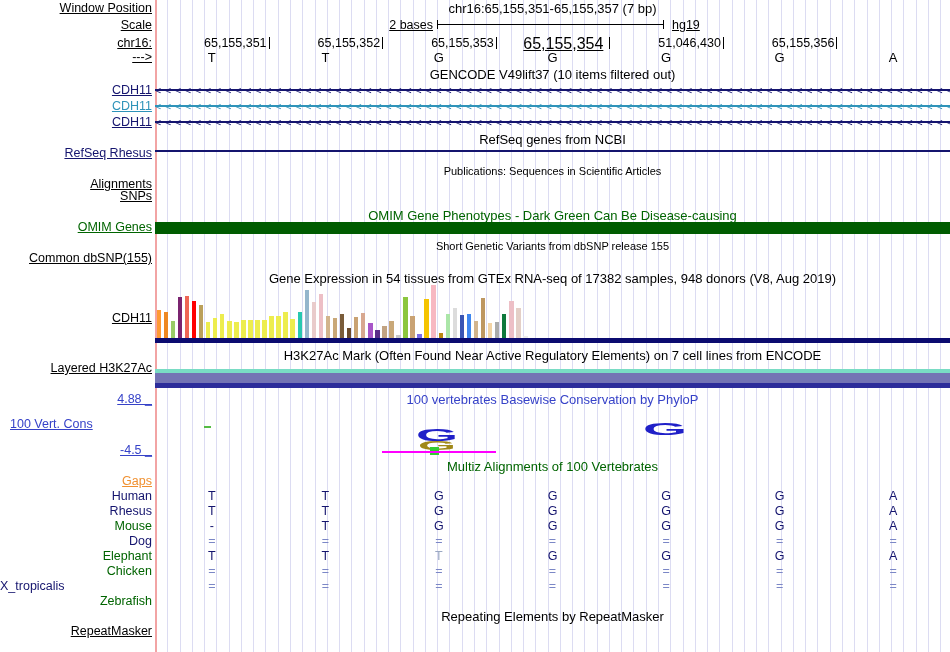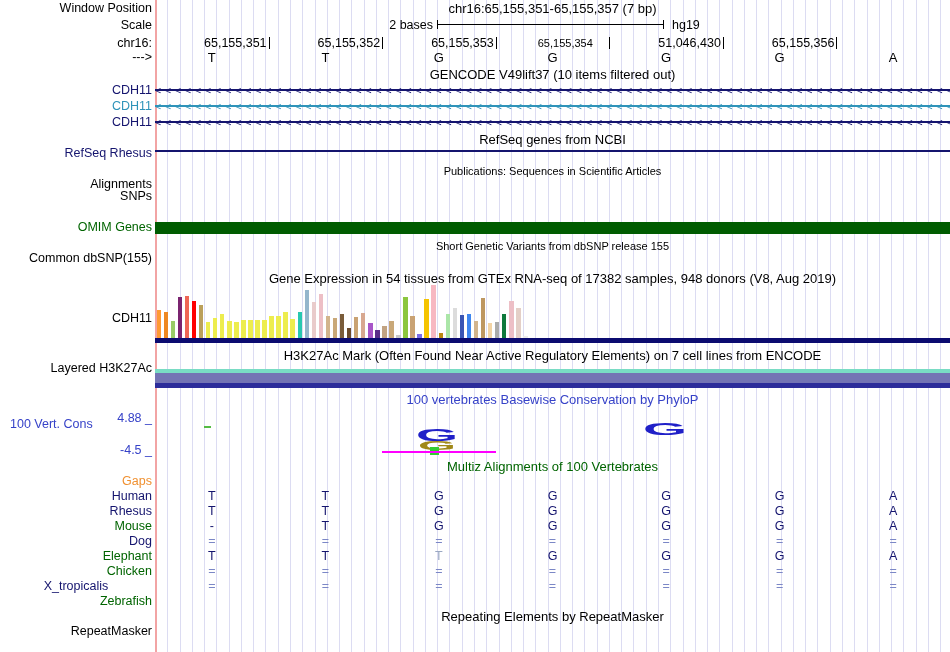--- a/index.html
+++ b/index.html
@@ -1,18 +1,18 @@
 <!DOCTYPE html>
 <html><head>
 <meta charset="utf-8">
 <style>
   html,body{margin:0;padding:0;background:#fff;}
   #screen{position:relative;width:950px;height:652px;background:#fff;overflow:hidden;
           font-family:"Liberation Sans",sans-serif;color:#000;}
-  .lbl{position:absolute;font-size:12.5px;line-height:13px;white-space:nowrap;}
+  .lbl{position:absolute;font-size:12.5px;line-height:13px;white-space:nowrap;text-decoration:underline;}
   .rlbl{left:0;width:152px;text-align:right;}
   .title{position:absolute;left:155px;width:795px;text-align:center;font-size:13px;line-height:13px;white-space:nowrap;}
   .title.small{font-size:11px;}
   .navy{color:#14146E;}
   .teal{color:#2E93B9;}
   .dgreen{color:#006400;}
   .blue{color:#3642C8;}
   .orange{color:#F09030;}
   .hdrline{position:absolute;left:155px;top:2px;width:795px;display:flex;justify-content:center;gap:15px;font-size:13px;line-height:13px;white-space:nowrap;}
   .bar{position:absolute;background:#000;}
@@ -109,48 +109,49 @@
   <div class="lbl rlbl teal" style="top:100px">CDH11</div>
   <div class="lbl rlbl navy" style="top:116px">CDH11</div>
 
   <div class="title" style="top:133px">RefSeq genes from NCBI</div>
   <div class="lbl rlbl navy" style="top:147px">RefSeq Rhesus</div>
 
   <div class="title small" style="top:165px">Publications: Sequences in Scientific Articles</div>
   <div class="lbl rlbl" style="top:178px">Alignments</div>
   <div class="lbl rlbl" style="top:190px">SNPs</div>
 
+  <div class="title dgreen" style="top:209px">OMIM Gene Phenotypes - Dark Green Can Be Disease-causing</div>
   <div class="lbl rlbl dgreen" style="top:221px">OMIM Genes</div>
 
   <div class="title small" style="top:240px">Short Genetic Variants from dbSNP release 155</div>
   <div class="lbl rlbl" style="top:252px">Common dbSNP(155)</div>
 
   <div class="title" style="top:272px">Gene Expression in 54 tissues from GTEx RNA-seq of 17382 samples, 948 donors (V8, Aug 2019)</div>
   <div class="lbl rlbl" style="top:312px">CDH11</div>
 
   <div class="title" style="top:349px">H3K27Ac Mark (Often Found Near Active Regulatory Elements) on 7 cell lines from ENCODE</div>
   <div class="lbl rlbl" style="top:362px">Layered H3K27Ac</div>
 
-  <div class="lbl rlbl blue" style="top:412px">4.88 _</div>
+  <div class="lbl rlbl blue" style="top:393px">4.88 _</div>
   <div class="title blue" style="top:393px">100 vertebrates Basewise Conservation by PhyloP</div>
   <div class="lbl blue" style="top:418px;left:10px">100 Vert. Cons</div>
   <div class="lbl rlbl blue" style="top:444px">-4.5 _</div>
 
   <div class="title dgreen" style="top:460px">Multiz Alignments of 100 Vertebrates</div>
   <div class="lbl rlbl orange" style="top:475px">Gaps</div>
 
   <div class="title" style="top:610px">Repeating Elements by RepeatMasker</div>
   <div class="lbl rlbl" style="top:625px">RepeatMasker</div>
 <div style="position: absolute; left: 182.571px; top: 37px; width: 84px; text-align: right; font-size: 12.5px; line-height: 13px;">65,155,351</div>
     <div style="position: absolute; left: 268.6px; top: 37px; width: 1px; height: 12px; background: rgb(0, 0, 0);"></div>
     <div style="position: absolute; left: 296.142px; top: 37px; width: 84px; text-align: right; font-size: 12.5px; line-height: 13px;">65,155,352</div>
     <div style="position: absolute; left: 382.1px; top: 37px; width: 1px; height: 12px; background: rgb(0, 0, 0);"></div>
     <div style="position: absolute; left: 409.713px; top: 37px; width: 84px; text-align: right; font-size: 12.5px; line-height: 13px;">65,155,353</div>
     <div style="position: absolute; left: 495.7px; top: 37px; width: 1px; height: 12px; background: rgb(0, 0, 0);"></div>
-    <div style="position: absolute; left: 523.284px; top: 37px; width: 84px; text-align: center; font-size: 11px; line-height: 13px;">65,155,354</div>
+    <div style="position: absolute; left: 523.284px; top: 37px; width: 84px; text-align: left; font-size: 16px; line-height: 13px; text-decoration: underline;">65,155,354</div>
     <div style="position: absolute; left: 609.3px; top: 37px; width: 1px; height: 12px; background: rgb(0, 0, 0);"></div>
     <div style="position: absolute; left: 636.855px; top: 37px; width: 84px; text-align: right; font-size: 12.5px; line-height: 13px;">51,046,430</div>
     <div style="position: absolute; left: 722.9px; top: 37px; width: 1px; height: 12px; background: rgb(0, 0, 0);"></div>
     <div style="position: absolute; left: 750.426px; top: 37px; width: 84px; text-align: right; font-size: 12.5px; line-height: 13px;">65,155,356</div>
     <div style="position: absolute; left: 836.4px; top: 37px; width: 1px; height: 12px; background: rgb(0, 0, 0);"></div>
     <div style="position: absolute; left: 201.8px; top: 51px; width: 20px; text-align: center; font-size: 13px; line-height: 13px;">T</div>
     <div style="position: absolute; left: 315.4px; top: 51px; width: 20px; text-align: center; font-size: 13px; line-height: 13px;">T</div>
     <div style="position: absolute; left: 428.9px; top: 51px; width: 20px; text-align: center; font-size: 13px; line-height: 13px;">G</div>
     <div style="position: absolute; left: 542.5px; top: 51px; width: 20px; text-align: center; font-size: 13px; line-height: 13px;">G</div>
     <div style="position: absolute; left: 656.1px; top: 51px; width: 20px; text-align: center; font-size: 13px; line-height: 13px;">G</div>
@@ -274,21 +275,21 @@
     <div style="position: absolute; left: 769.6px; top: 550px; width: 20px; text-align: center; font-size: 12.5px; line-height: 13px; color: rgb(20, 20, 110);">G</div>
     <div style="position: absolute; left: 883.2px; top: 550px; width: 20px; text-align: center; font-size: 12.5px; line-height: 13px; color: rgb(20, 20, 110);">A</div>
     <div style="position: absolute; left: 0px; top: 565px; width: 152px; text-align: right; font-size: 12.5px; line-height: 13px; color: rgb(0, 100, 0);">Chicken</div>
     <div style="position: absolute; left: 201.8px; top: 565px; width: 20px; text-align: center; font-size: 12.5px; line-height: 13px; color: rgb(123, 135, 198);">=</div>
     <div style="position: absolute; left: 315.4px; top: 565px; width: 20px; text-align: center; font-size: 12.5px; line-height: 13px; color: rgb(123, 135, 198);">=</div>
     <div style="position: absolute; left: 428.9px; top: 565px; width: 20px; text-align: center; font-size: 12.5px; line-height: 13px; color: rgb(123, 135, 198);">=</div>
     <div style="position: absolute; left: 542.5px; top: 565px; width: 20px; text-align: center; font-size: 12.5px; line-height: 13px; color: rgb(123, 135, 198);">=</div>
     <div style="position: absolute; left: 656.1px; top: 565px; width: 20px; text-align: center; font-size: 12.5px; line-height: 13px; color: rgb(123, 135, 198);">=</div>
     <div style="position: absolute; left: 769.6px; top: 565px; width: 20px; text-align: center; font-size: 12.5px; line-height: 13px; color: rgb(123, 135, 198);">=</div>
     <div style="position: absolute; left: 883.2px; top: 565px; width: 20px; text-align: center; font-size: 12.5px; line-height: 13px; color: rgb(123, 135, 198);">=</div>
-    <div style="position: absolute; left: 0px; top: 580px; width: 152px; text-align: center; font-size: 12.5px; line-height: 13px; color: rgb(20, 20, 110);">X_tropicalis</div>
+    <div style="position: absolute; left: 0px; top: 580px; width: 152px; text-align: left; font-size: 12.5px; line-height: 13px; color: rgb(20, 20, 110);">X_tropicalis</div>
     <div style="position: absolute; left: 201.8px; top: 580px; width: 20px; text-align: center; font-size: 12.5px; line-height: 13px; color: rgb(123, 135, 198);">=</div>
     <div style="position: absolute; left: 315.4px; top: 580px; width: 20px; text-align: center; font-size: 12.5px; line-height: 13px; color: rgb(123, 135, 198);">=</div>
     <div style="position: absolute; left: 428.9px; top: 580px; width: 20px; text-align: center; font-size: 12.5px; line-height: 13px; color: rgb(123, 135, 198);">=</div>
     <div style="position: absolute; left: 542.5px; top: 580px; width: 20px; text-align: center; font-size: 12.5px; line-height: 13px; color: rgb(123, 135, 198);">=</div>
     <div style="position: absolute; left: 656.1px; top: 580px; width: 20px; text-align: center; font-size: 12.5px; line-height: 13px; color: rgb(123, 135, 198);">=</div>
     <div style="position: absolute; left: 769.6px; top: 580px; width: 20px; text-align: center; font-size: 12.5px; line-height: 13px; color: rgb(123, 135, 198);">=</div>
     <div style="position: absolute; left: 883.2px; top: 580px; width: 20px; text-align: center; font-size: 12.5px; line-height: 13px; color: rgb(123, 135, 198);">=</div>
     <div style="position: absolute; left: 0px; top: 595px; width: 152px; text-align: right; font-size: 12.5px; line-height: 13px; color: rgb(0, 100, 0);">Zebrafish</div>
   </div>
 

